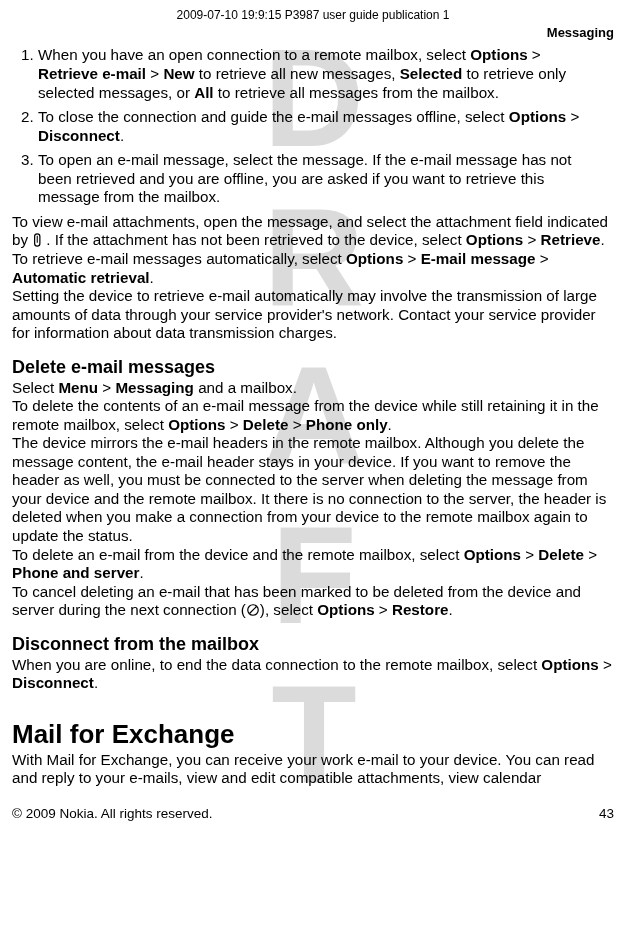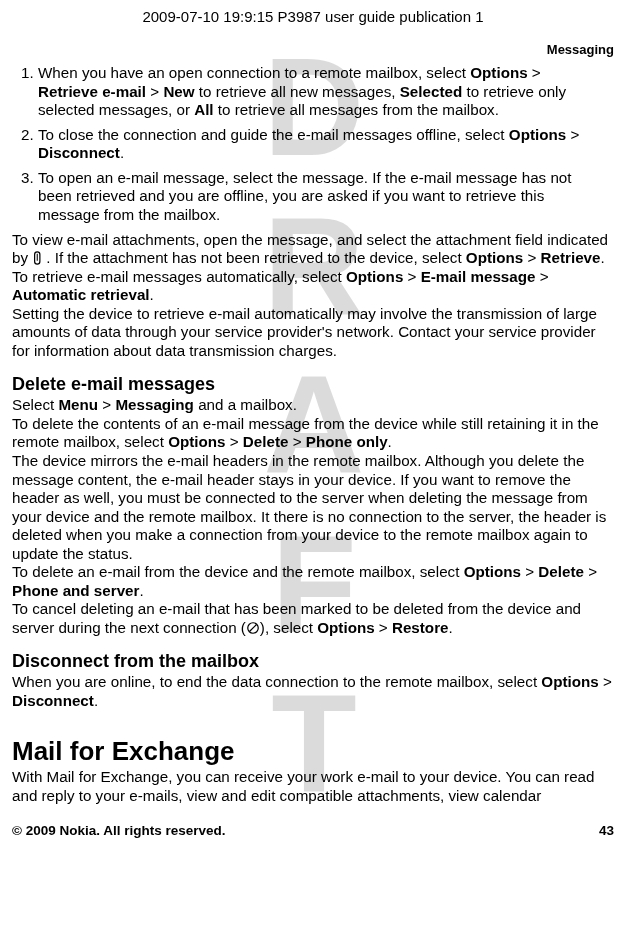--- a/index.html
+++ b/index.html
@@ -20,22 +20,22 @@
     font-weight: 700;
     color: rgba(0,0,0,0.14);
     letter-spacing: 2px;
     pointer-events: none;
     user-select: none;
     writing-mode: vertical-rl;
     text-orientation: upright;
   }
   .top-meta {
     text-align: center;
-    font-size: 15px;
-    margin-bottom: 16px;
+    font-size: 12px;
+    margin-bottom: 2px;
   }
   .section-label {
     text-align: right;
     font-weight: 700;
     font-size: 13px;
     margin-bottom: 6px;
   }
   .para { margin: 0 0; }
   ol.steps {
     list-style: decimal;
@@ -51,21 +51,21 @@
     margin-top: 14px;
   }
   h1.big {
     font-size: 26px;
     font-weight: 700;
     margin-top: 26px;
   }
   .footer {
     display: flex;
     justify-content: space-between;
-    font-weight: 700;
+    font-weight: 400;
     font-size: 13.5px;
     margin-top: 18px;
   }
   svg.inline-icon {
     display: inline-block;
     vertical-align: -2px;
     width: 14px; height: 14px;
   }
 </style>
 </head>

